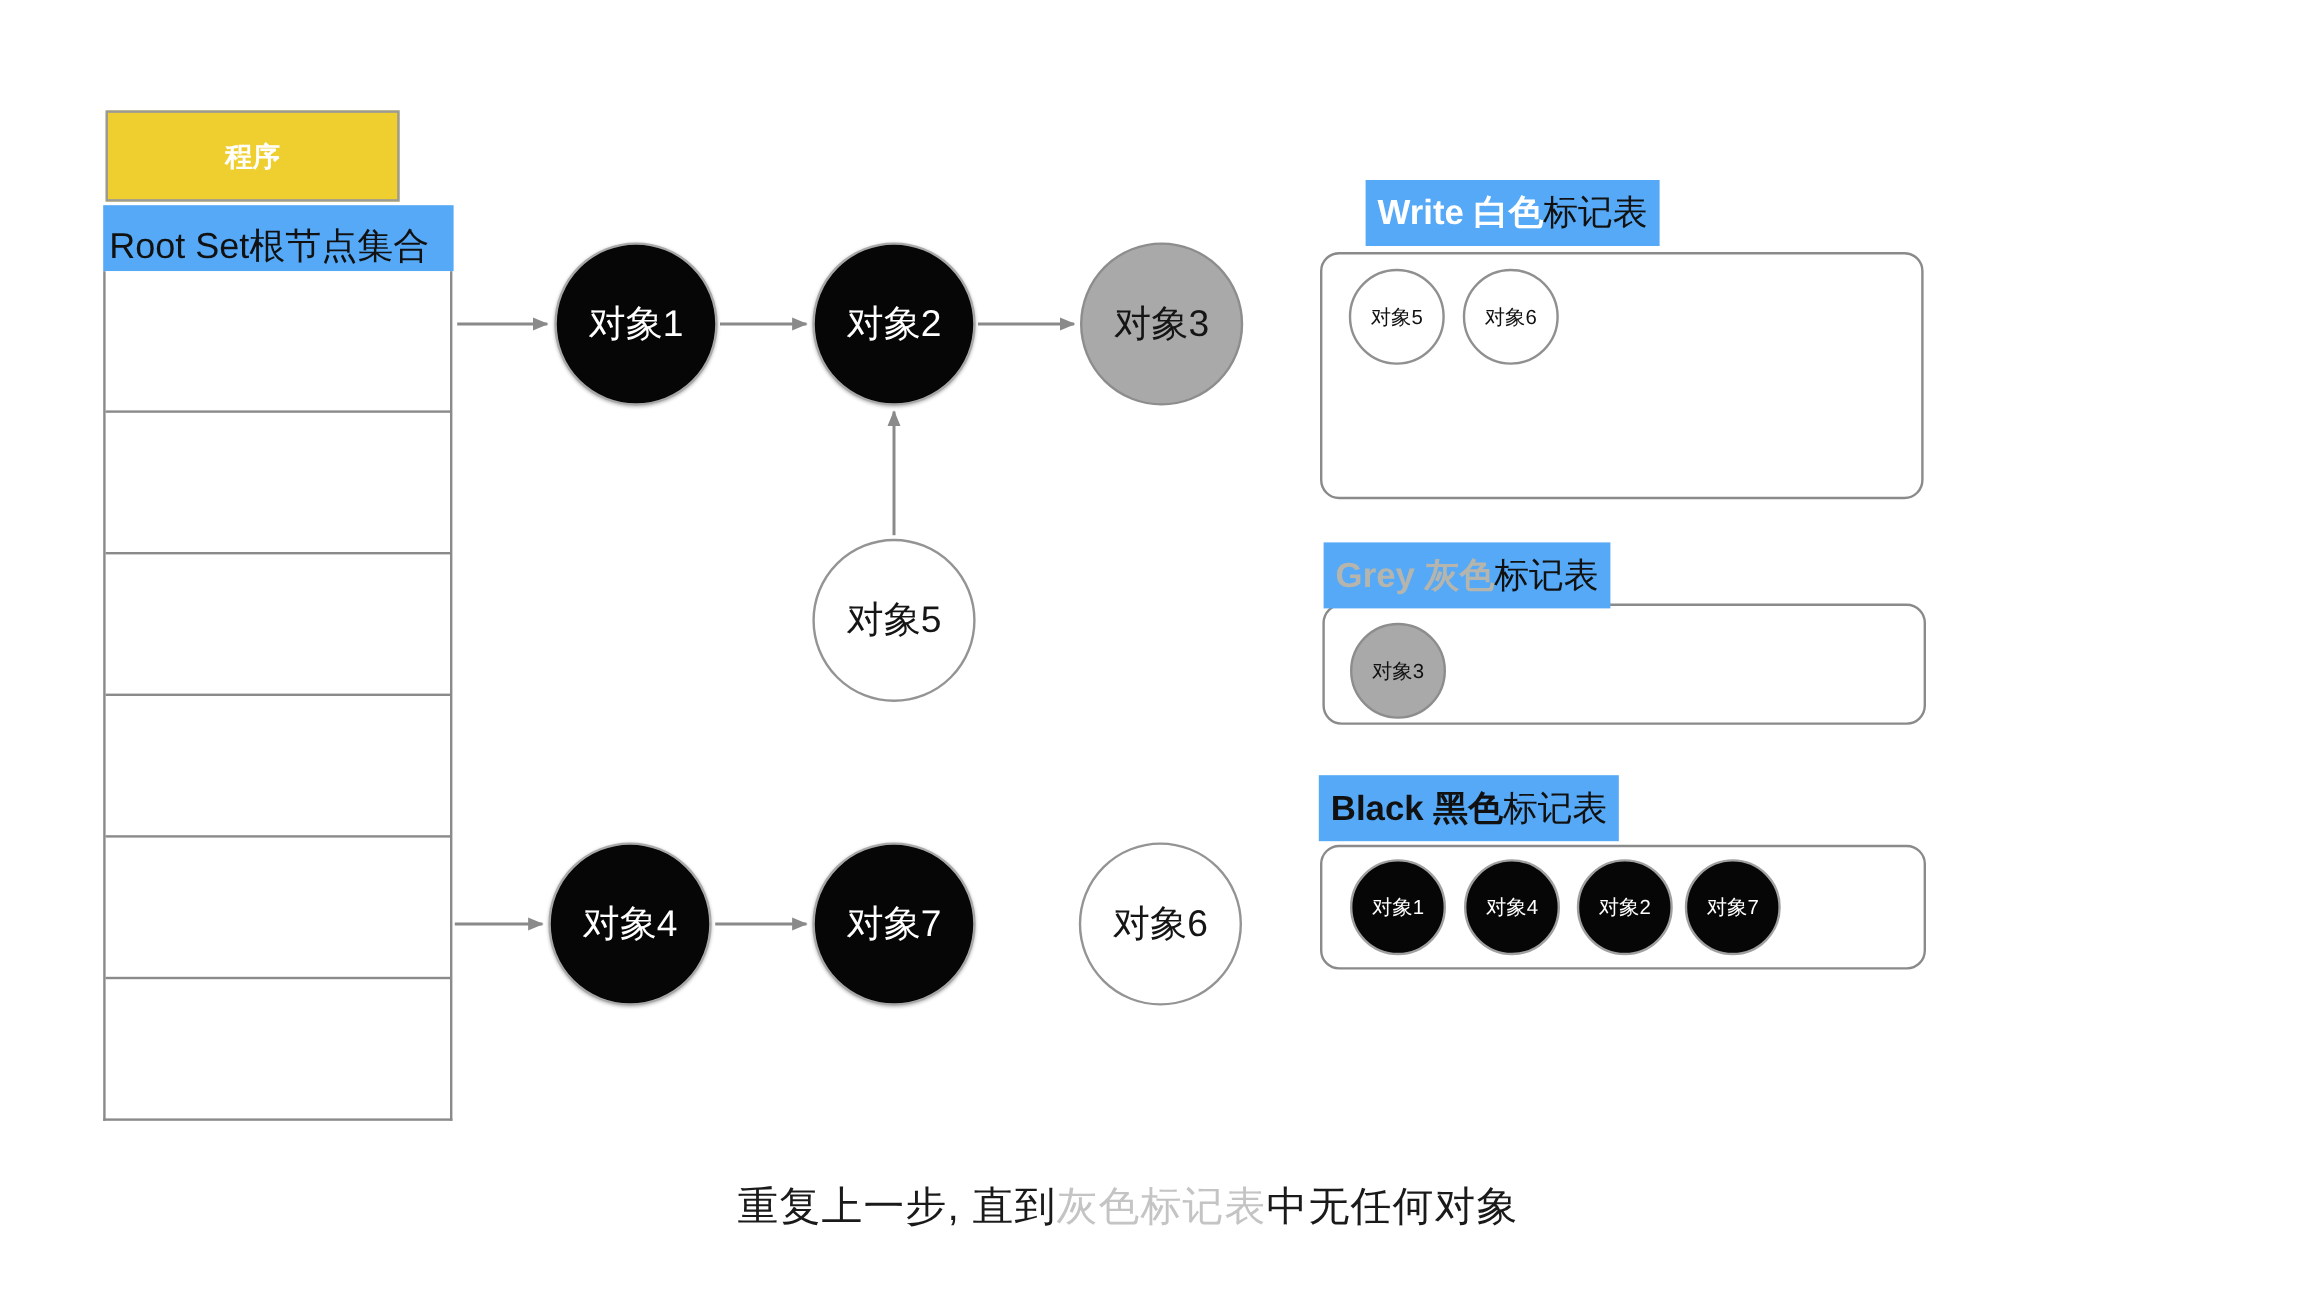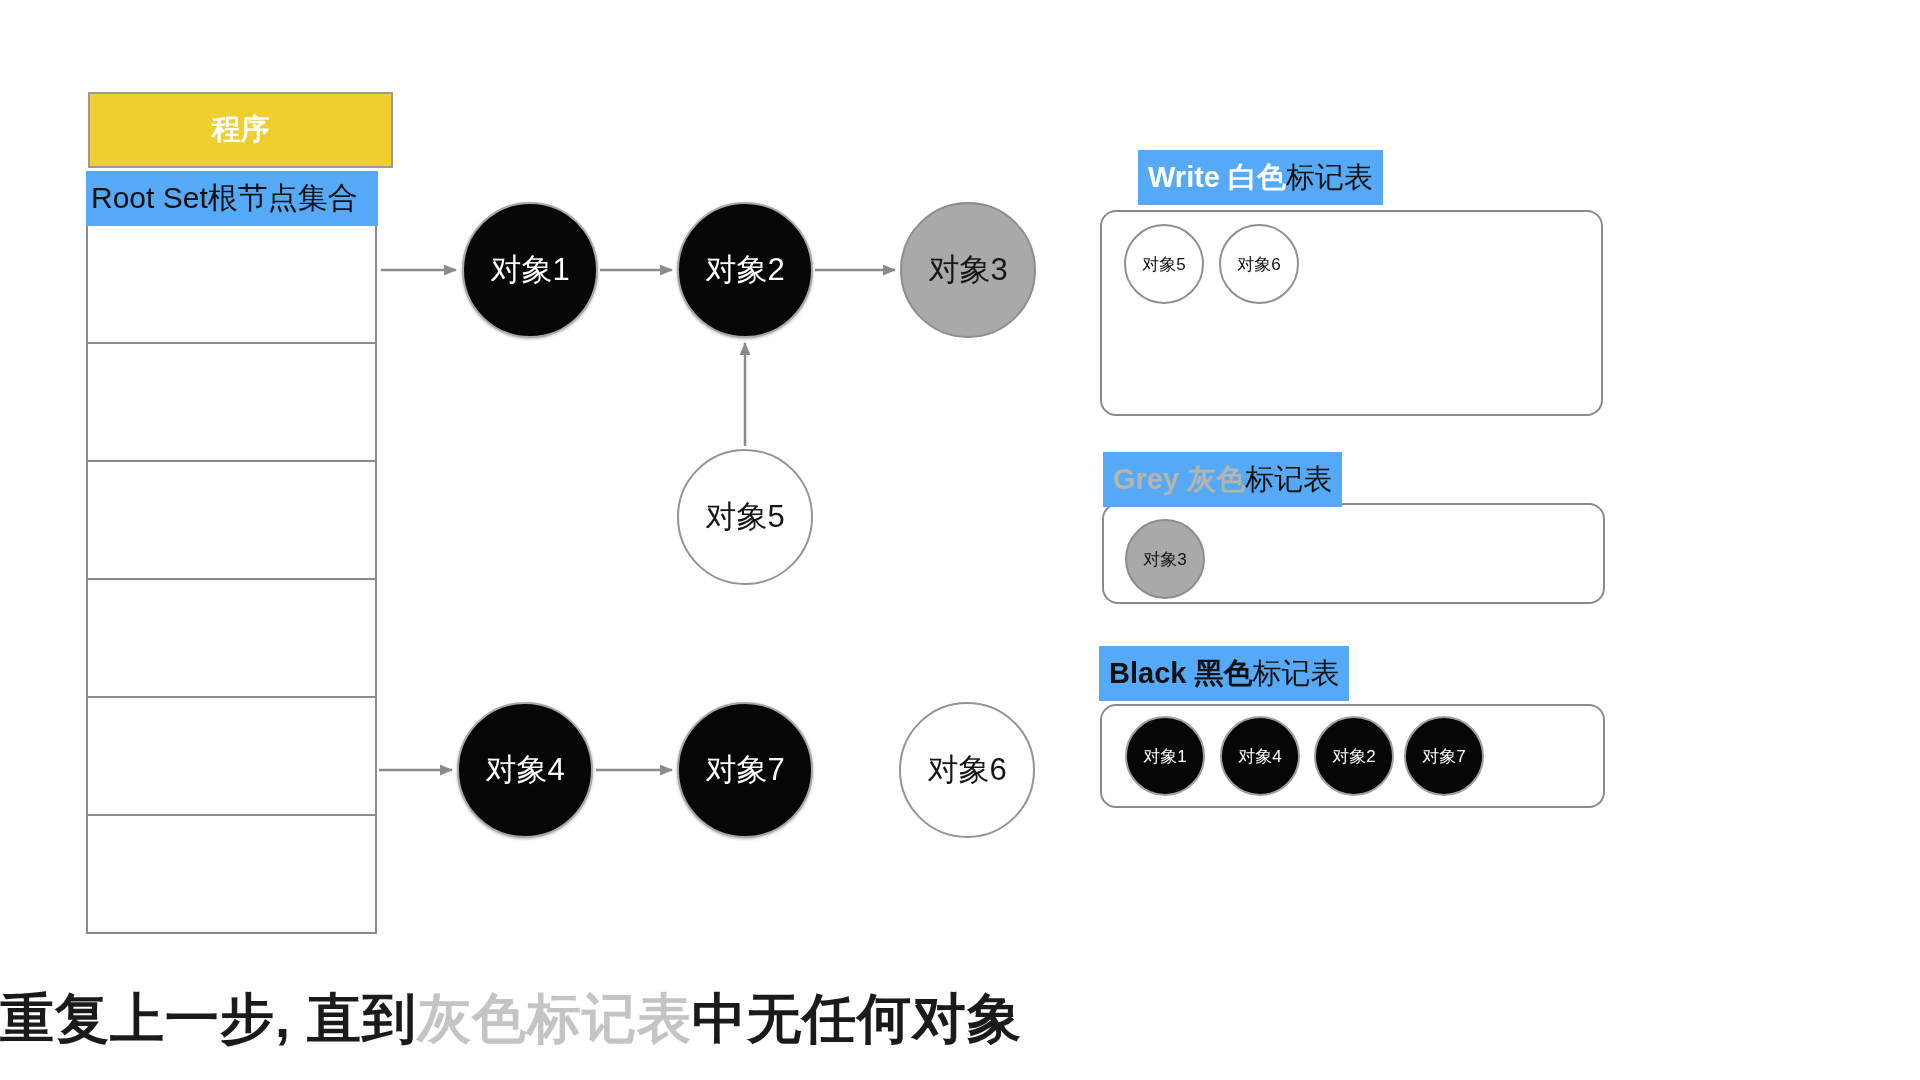--- a/index.html
+++ b/index.html
@@ -2,29 +2,29 @@
 <html><head>
 <meta charset="utf-8">
 <style>
   html,body{margin:0;padding:0;background:#fff;}
   .canvas{
     position:relative;width:1920px;height:1080px;background:#ffffff;overflow:hidden;
     font-family:"Liberation Sans","DejaVu Sans",sans-serif;color:#1a1a1a;
   }
   
   .program-box{
-    position:absolute;left:88px;top:92px;width:305px;height:76px;
+    position:absolute;left:88px;top:92px;width:245px;height:76px;
     background:#EFCE2F;border:2px solid #9a9a9a;box-sizing:border-box;
     display:flex;align-items:center;justify-content:center;
-    color:#ffffff;font-weight:bold;font-size:29px;
+    color:#ffffff;font-weight:bold;font-size:23px;
   }
   .rootset{
     position:absolute;left:86px;top:171px;width:292px;height:55px;
     background:#55A9F6;color:#111;font-size:30px;
-    display:flex;align-items:center;padding-left:5px;box-sizing:border-box;
+    display:flex;align-items:flex-end;padding-left:5px;box-sizing:border-box;
     white-space:nowrap;
   }
   .memtable{
     position:absolute;left:86px;top:226px;width:291px;height:708px;
     border:2px solid #8a8a8a;border-top:none;box-sizing:border-box;
     display:flex;flex-direction:column;background:#fff;
   }
   .mem-row{flex:1;border-bottom:2px solid #8a8a8a;}
   .mem-row:last-child{border-bottom:none;}
   
@@ -57,22 +57,22 @@
   .chip{
     position:absolute;width:80px;height:80px;border-radius:50%;
     display:flex;align-items:center;justify-content:center;
     font-size:17px;box-sizing:border-box;white-space:nowrap;
   }
   .chip.white{background:#fff;border:2px solid #909090;color:#111;}
   .chip.grey{background:#a9a9a9;border:2px solid #8d8d8d;color:#111;}
   .chip.black{background:#060606;border:2px solid #a0a0a0;color:#fff;}
   
   .caption{
-    position:absolute;left:0;top:983px;width:1880px;
-    font-size:54px;color:#1a1a1a;letter-spacing:1px;white-space:nowrap;font-weight:bold;
+    position:absolute;left:0;top:983px;width:1880px;text-align:center;
+    font-size:34px;color:#1a1a1a;letter-spacing:1px;white-space:nowrap;
   }
   .caption .hl{color:#c4c4c4;}
 </style>
 </head>
 <body>
 
 <div class="canvas">
 
   <div class="program-box">
     <span>程序</span>

